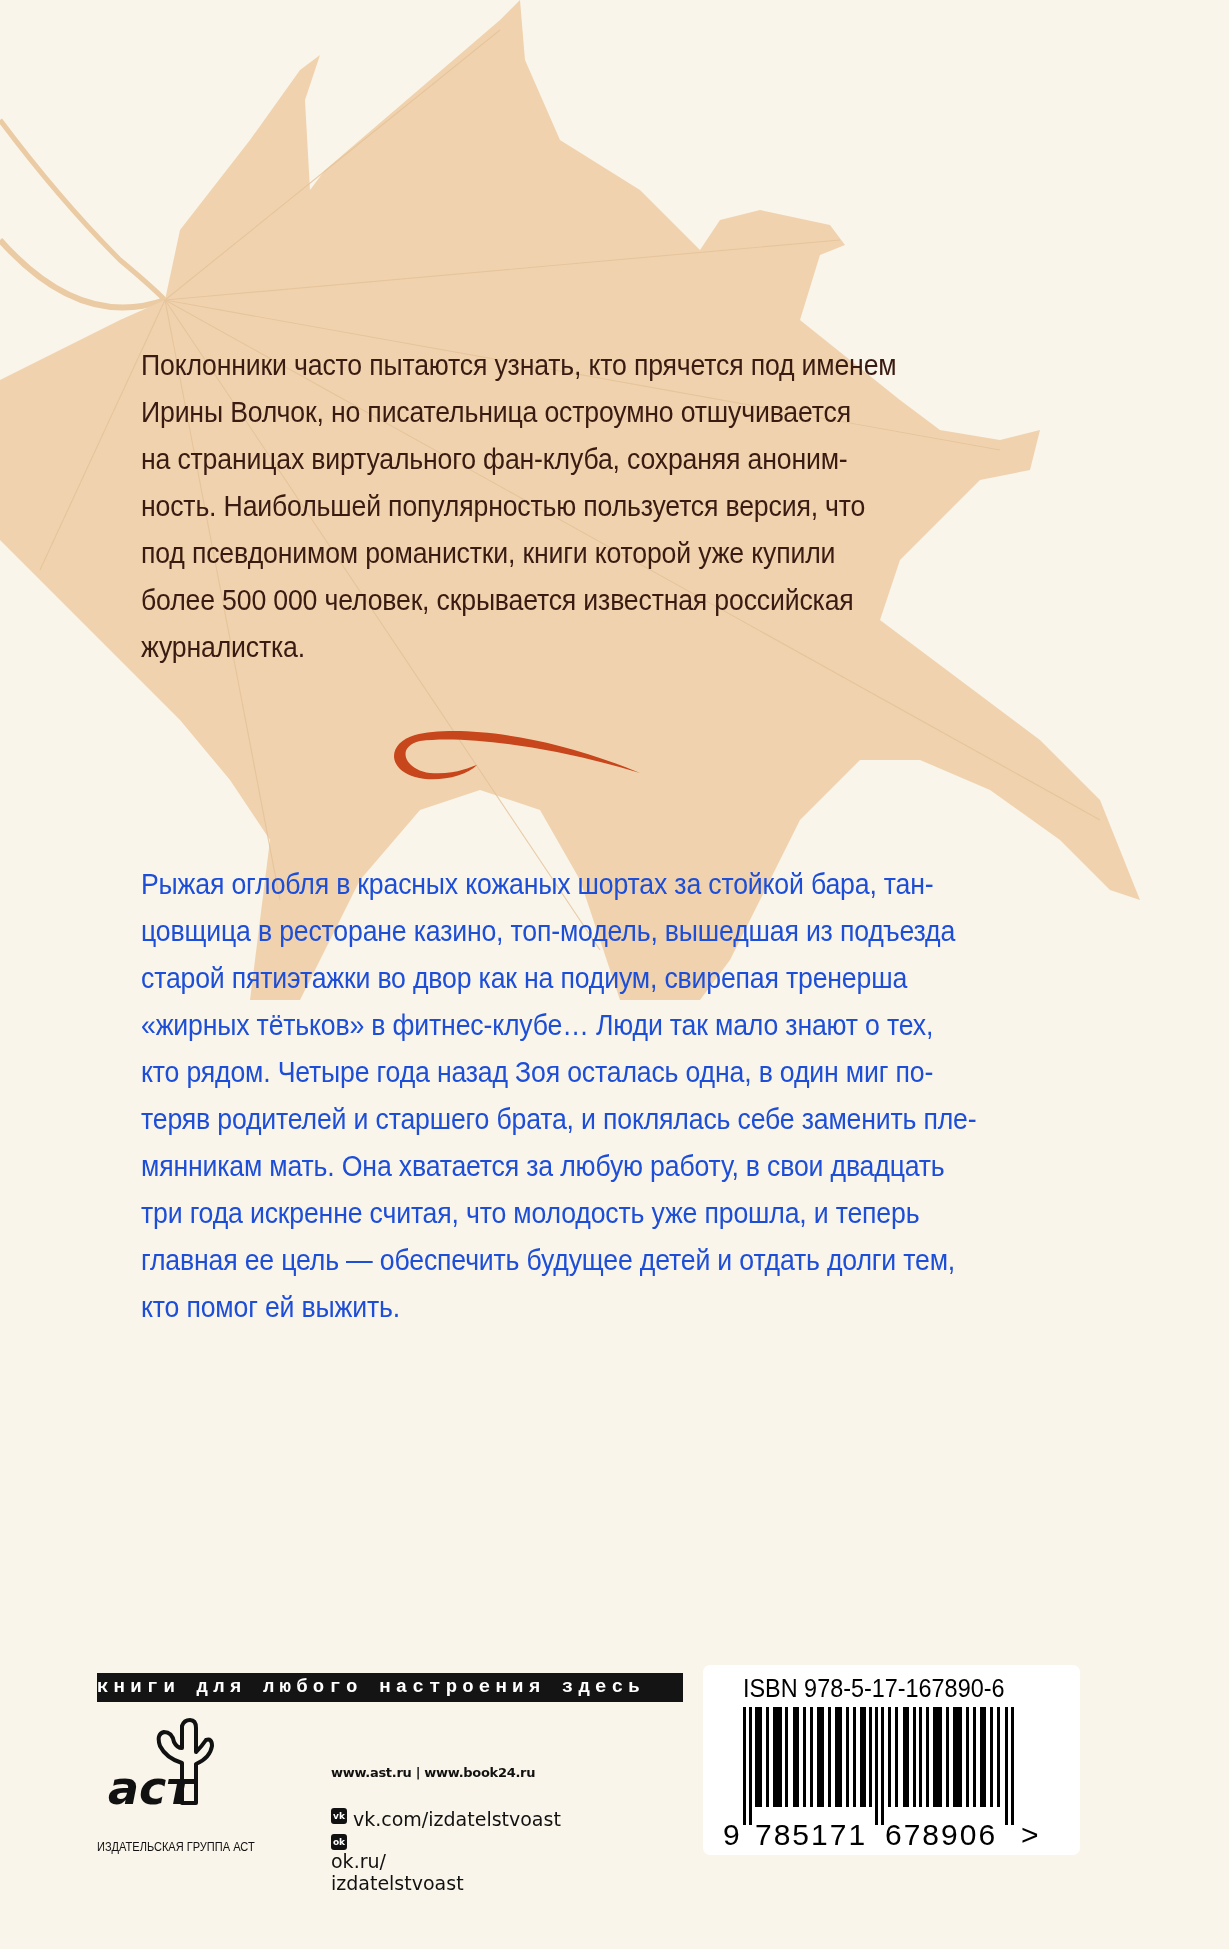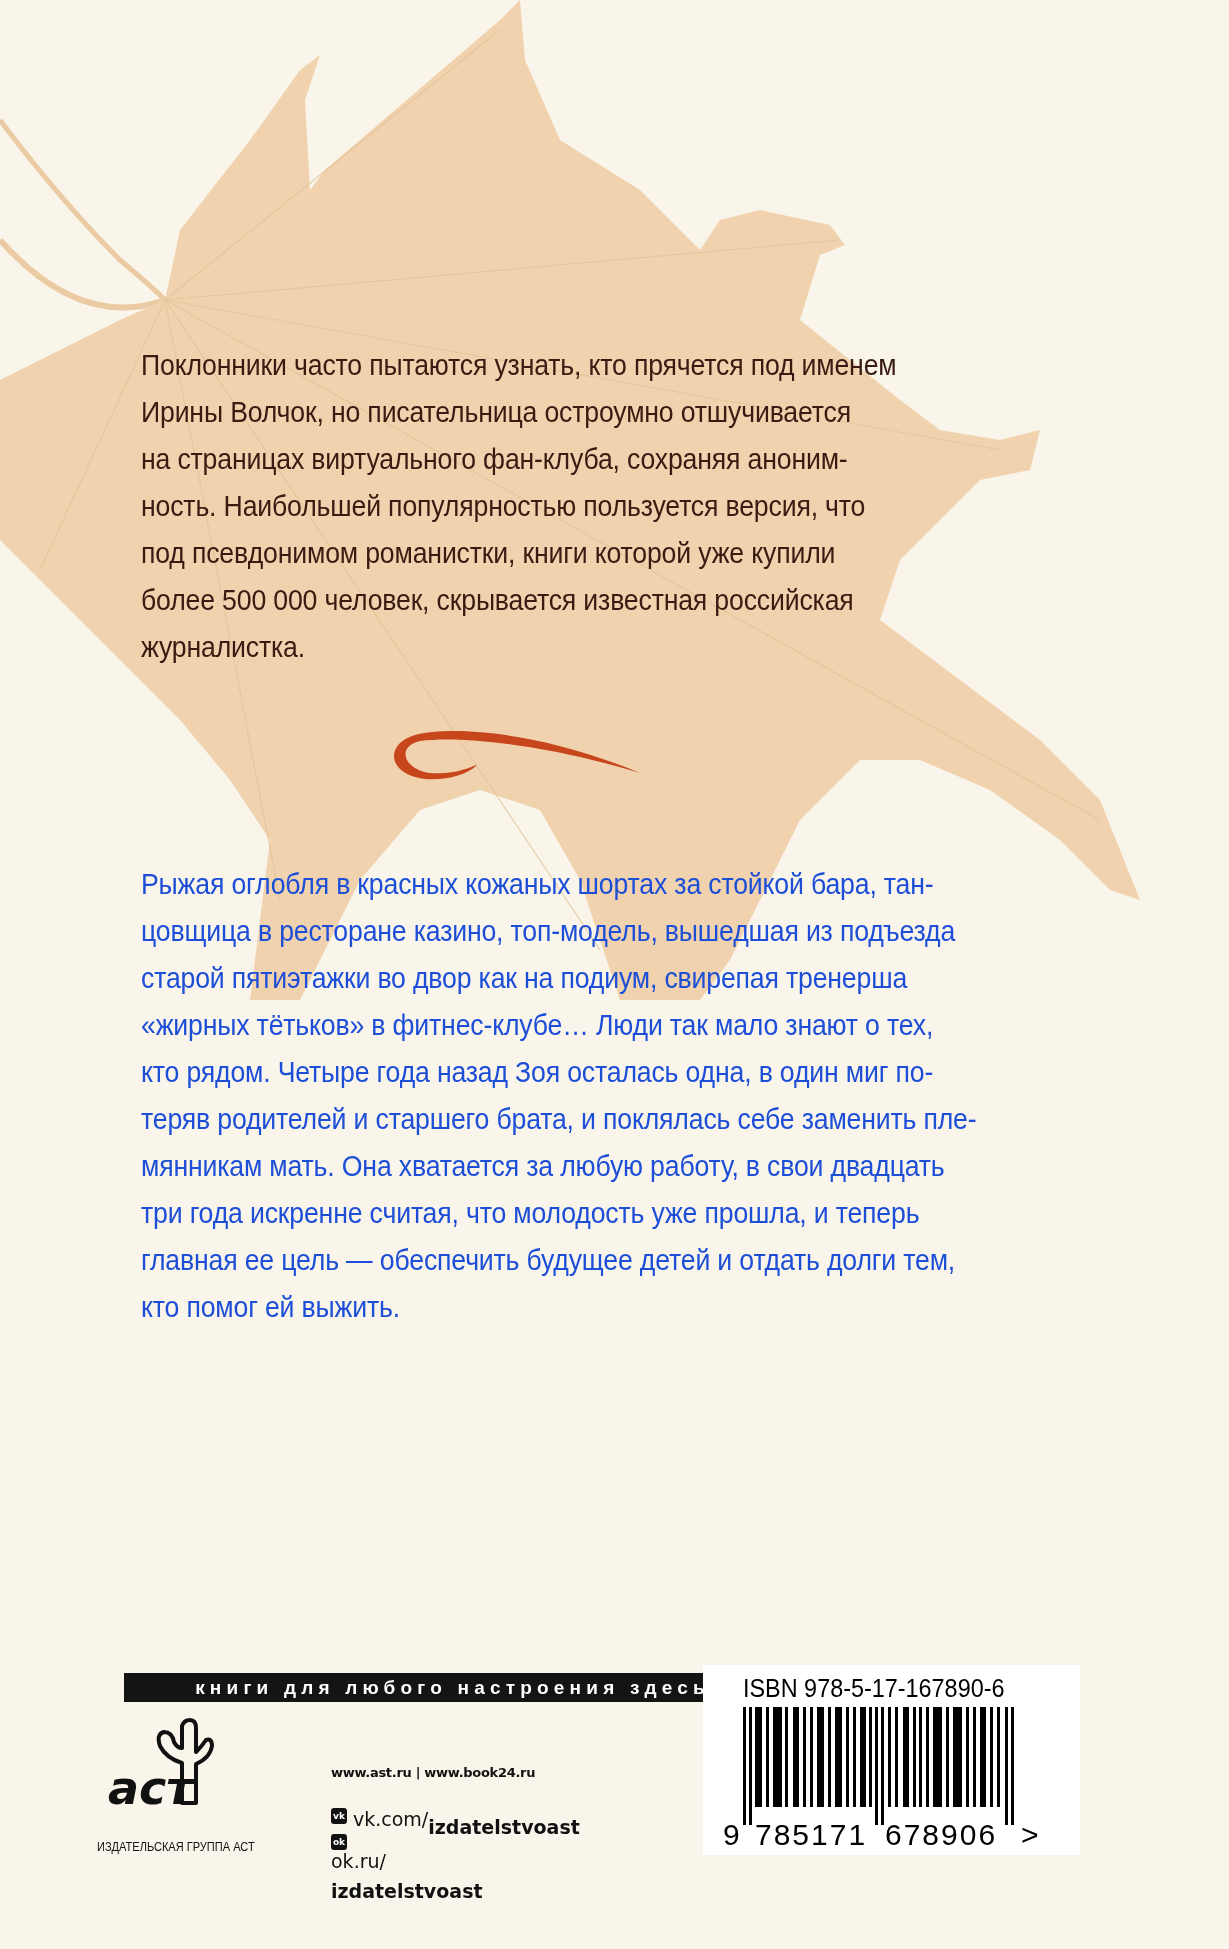--- a/index.html
+++ b/index.html
@@ -15,23 +15,23 @@
     font-size: 29px; line-height: 47px; letter-spacing: -0.2px; margin-left: 8px;
   }
   .para .line { display: block; white-space: nowrap; transform: scaleX(0.92); transform-origin: left center; }
   .para-top { top: 342px; color: #3A1B12; }
   .para-bottom { top: 861px; color: #1d4ed8; }
   .brush { position: absolute; left: 385px; top: 725px; width: 260px; height: 65px; }
 
   .banner {
     position: absolute; left: 97px; top: 1673px; width: 586px; height: 29px;
     background: #141414; color: #fff;
-    font-family: Liberation Sans, sans-serif; font-weight: bold;
+    font-family: Liberation Mono, monospace; font-weight: bold;
     font-size: 19px; letter-spacing: 5.2px; line-height: 29px;
-    text-align: right; white-space: nowrap; margin-left: 27px;
+    text-align: left; white-space: nowrap;
   }
   .logo { position: absolute; left: 104px; top: 1718px; width: 110px; height: 105px; }
   .publisher {
     position: absolute; left: 97px; top: 1840px; width: 150px;
     font-family: "Liberation Sans", sans-serif; font-size: 12px; color: #111;
     white-space: nowrap; text-align: center; transform: scaleX(0.92); transform-origin: left;
   }
   .sites {
     position: absolute; left: 331px; top: 1765px;
     font-family: "DejaVu Sans", sans-serif; font-weight: bold; font-size: 13px;
@@ -39,24 +39,24 @@
   }
   .social { position: absolute; left: 331px; font-family: "DejaVu Sans", sans-serif;
     font-size: 19px; color: #111; white-space: nowrap; display: flex; }
   .social.vk { top: 1808px; }
   .social.ok { top: 1834px; flex-direction: column; }
   .social .ico {
     width: 16px; height: 16px; background: #111; border-radius: 3px; color: #fff;
     font-size: 9px; font-weight: bold; display: inline-flex; align-items: center; justify-content: center;
     margin-right: 6px;
   }
-  .social b { font-weight: bold; margin-top: 8px; }
+  .social b { font-weight: normal; }
 
   .isbn-box {
-    position: absolute; left: 703px; top: 1665px; width: 377px; height: 190px; background: #fff;
+    position: absolute; left: 703px; top: 1665px; width: 377px; height: 190px; background: #fff; border-radius: 7px;
   }
   .isbn-text {
     position: absolute; left: 40px; top: 8px;
     font-family: "Liberation Sans", sans-serif; font-size: 26px; color: #000; white-space: nowrap;
     transform: scaleX(0.9); transform-origin: left;
   }
   .barcode { position: absolute; left: 20px; top: 42px; width: 340px; height: 145px; }
 </style>
 </head>
 <body>

